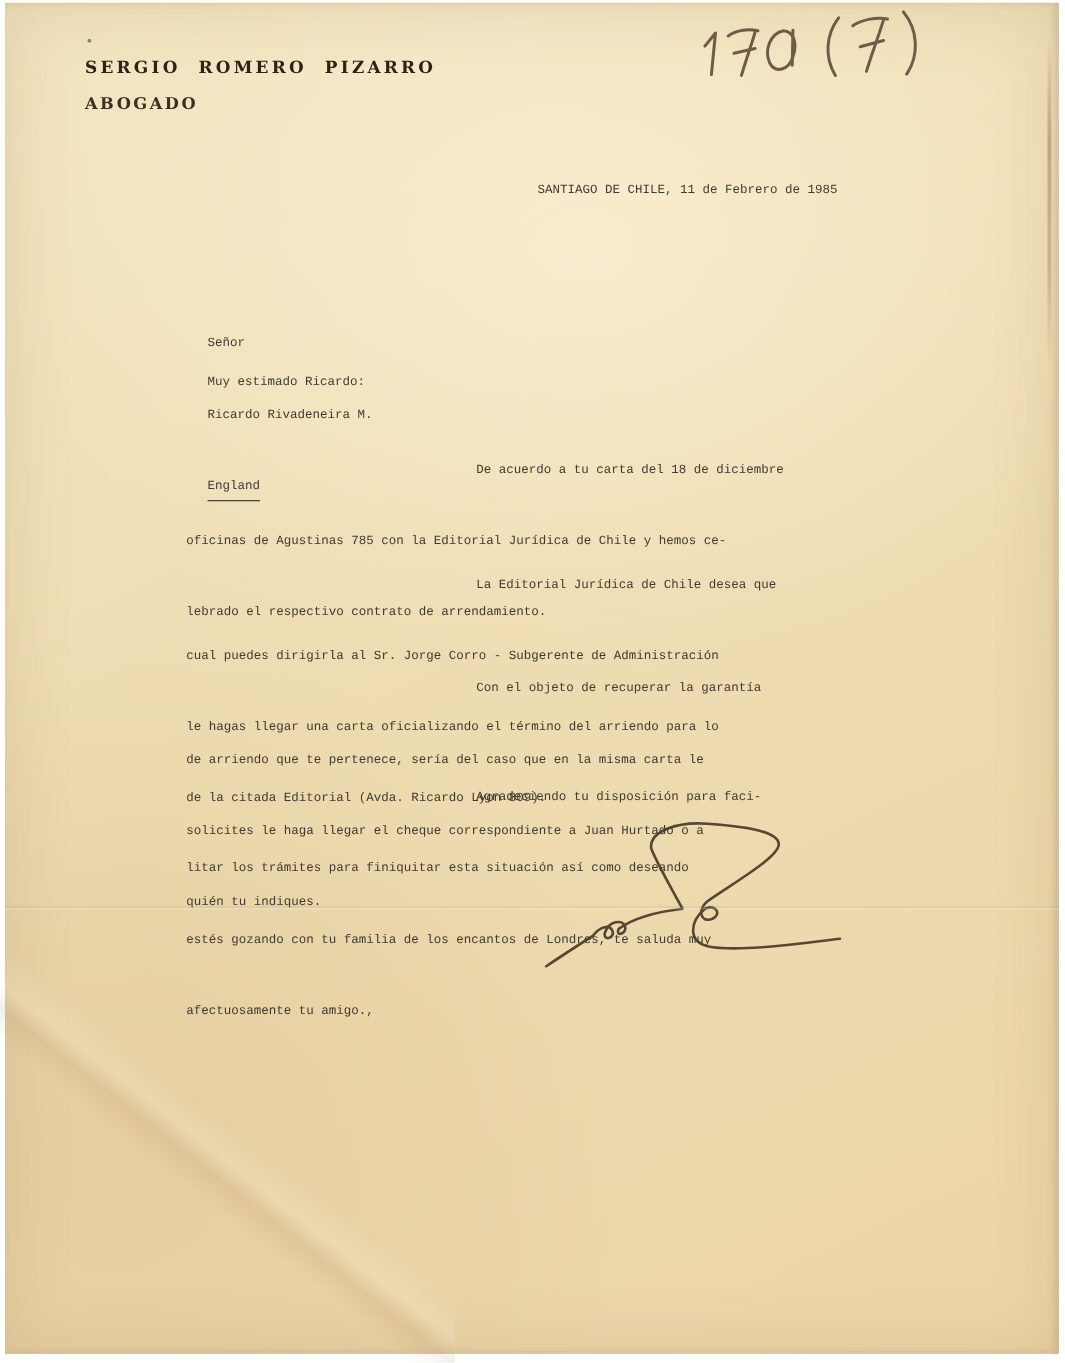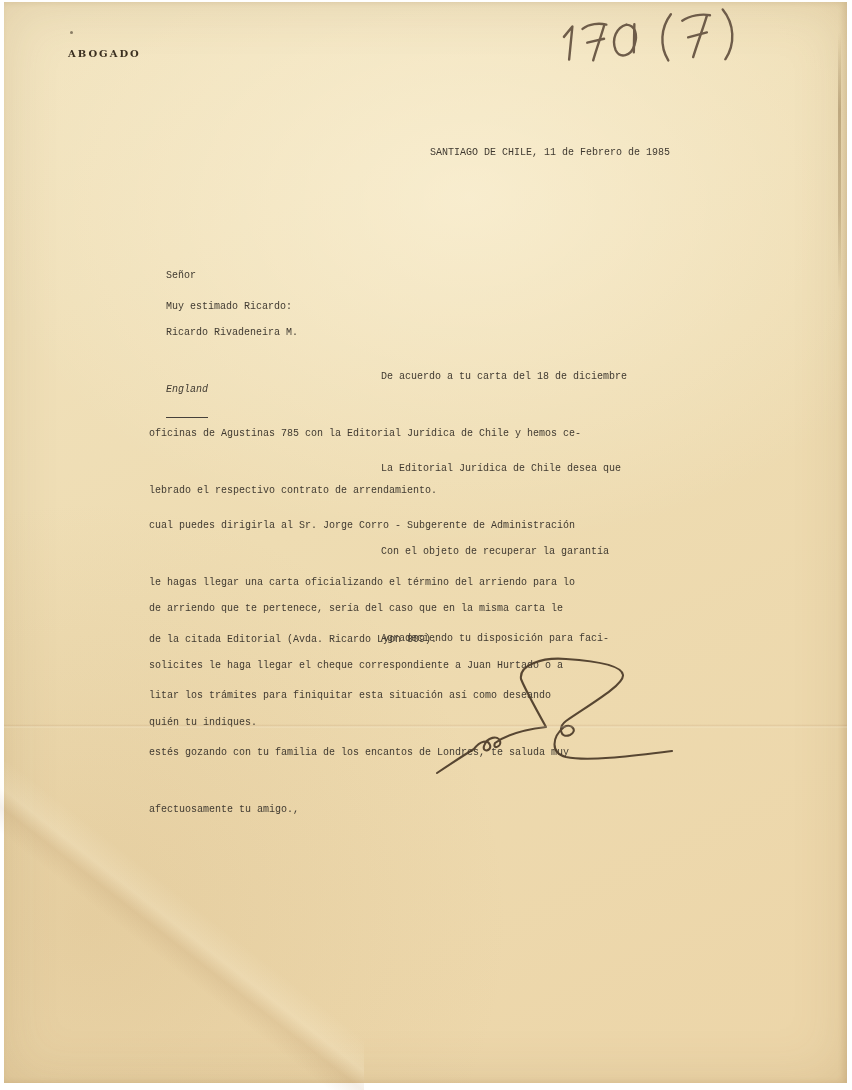--- a/index.html
+++ b/index.html
@@ -40,29 +40,29 @@
   }
 
   .letterhead{ position:absolute; left:64px; top:44px; color:#2c2216; }
   .lh-name{
     font-family:"DejaVu Serif", serif;
     font-weight:bold; font-size:13.5px; letter-spacing:2.6px; word-spacing:7px;
     white-space:nowrap;
   }
   .lh-role{
     font-family:"DejaVu Serif", serif;
-    font-weight:bold; font-size:10px; letter-spacing:2px;
-    text-align:right; margin-top:2px; color:#3a2f20;
+    font-weight:bold; font-size:13px; letter-spacing:2px;
+    text-align:left; margin-top:14px; color:#3a2f20;
   }
 
   .typed{ color:#403a31; font-size:10px; line-height:19px; white-space:pre; }
 
   .dateline{ position:absolute; left:426px; top:141px; }
   .recipient{ position:absolute; left:162px; top:226px; }
-  .recipient .uline{ border-bottom:1.4px solid #45403a; padding-bottom:18px; display:inline-block;font-style:italic; }
+  .recipient .uline{ border-bottom:1.4px solid #45403a; padding-bottom:1px; display:inline-block; }
   .salutation{ position:absolute; left:162px; top:295px; }
 
   .para{ position:absolute; left:145px; width:660px; }
   .para .fl{ padding-left:232px; }
   #para-0{ top:327px; }
   #para-1{ top:419px; }
   #para-2{ top:502px; }
   #para-3{ top:589px; }
 
   .annotation-svg{ position:absolute; left:548px; top:6px; transform:rotate(-3deg); }
@@ -83,20 +83,21 @@
     <path d="M 75,15 C 65,17 59,29 63,40 C 67,49 78,47 82,36 C 86,26 84,16 75,15"></path>
     <path d="M 83,15 L 81,43"></path>
     <path d="M 120,7 C 109,20 107,38 115,53"></path>
     <path d="M 131,14 C 139,9 151,8 159,10"></path>
     <path d="M 156,10 C 151,24 145,37 140,51"></path>
     <path d="M 136,31 L 155,27"></path>
     <path d="M 172,5 C 183,20 183,40 172,55"></path>
   </svg>
 
   <div class="letterhead">
+    <div class="lh-name">SERGIO ROMERO PIZARRO</div>
     <div class="lh-role">ABOGADO</div>
   </div>
 
   <div class="typed dateline">SANTIAGO DE CHILE, 11 de Febrero de 1985</div>
 
   <div class="typed recipient">
     <div>Señor</div>
     <div>Ricardo Rivadeneira M.</div>
     <div><span class="uline">England</span></div>
   </div>

